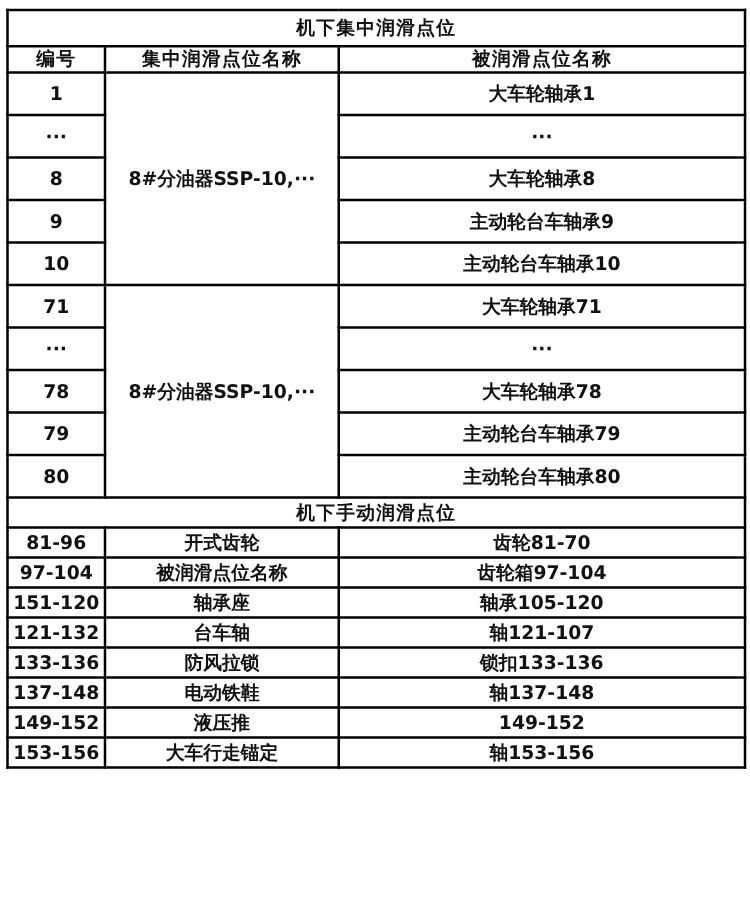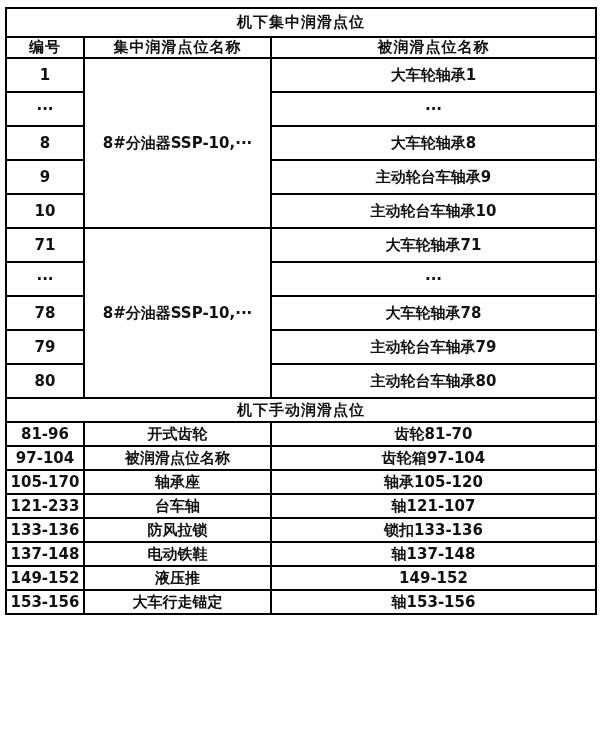--- a/index.html
+++ b/index.html
@@ -120,26 +120,26 @@
       <td>81-96</td>
       <td>开式齿轮</td>
       <td>齿轮81-70</td>
     </tr>
     <tr class="rm">
       <td>97-104</td>
       <td>被润滑点位名称</td>
       <td>齿轮箱97-104</td>
     </tr>
     <tr class="rm">
-      <td>105-170</td>
+      <td>151-120</td>
       <td>轴承座</td>
       <td>轴承105-120</td>
     </tr>
     <tr class="rm">
-      <td>121-233</td>
+      <td>121-132</td>
       <td>台车轴</td>
       <td>轴121-107</td>
     </tr>
     <tr class="rm">
       <td>133-136</td>
       <td>防风拉锁</td>
       <td>锁扣133-136</td>
     </tr>
     <tr class="rm">
       <td>137-148</td>

